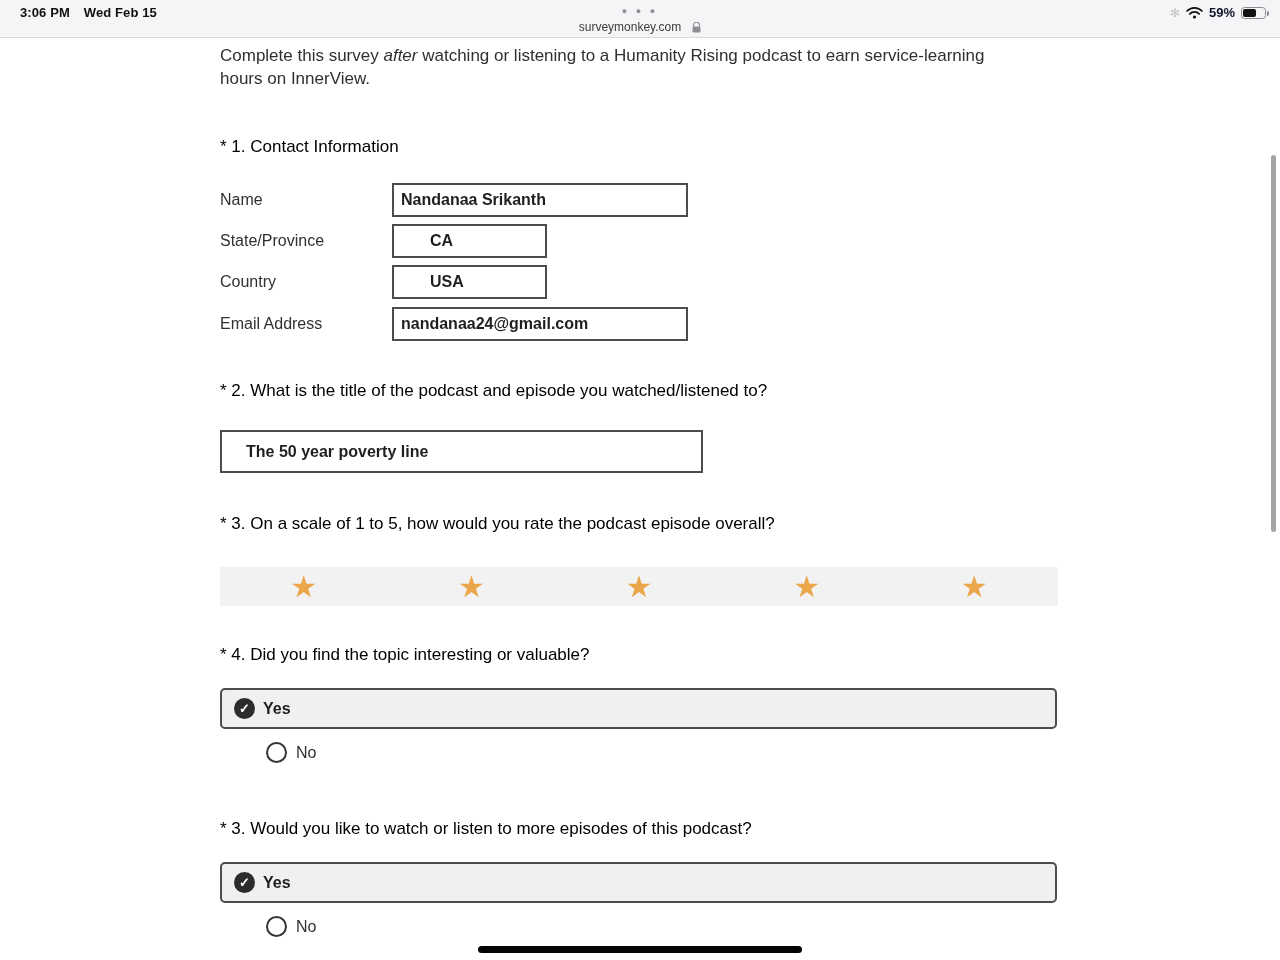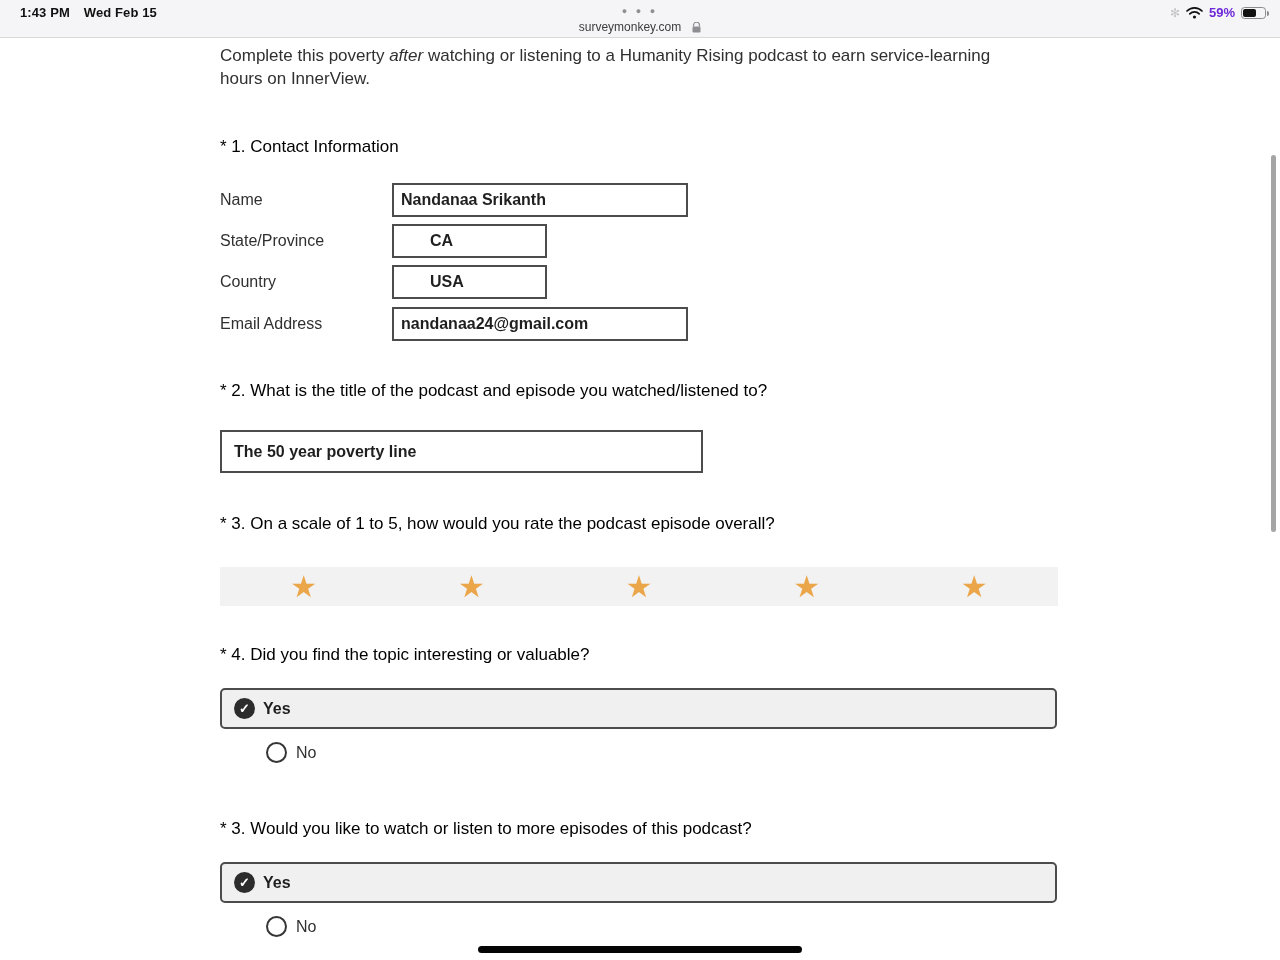--- a/index.html
+++ b/index.html
@@ -15,21 +15,21 @@
     position: absolute; left: 20px; top: 5px; font-size: 13px; font-weight: 700; color: #111;
     letter-spacing: 0.1px;
   }
   .status-left .date { margin-left: 14px; font-weight: 600; }
   .center-stack { position: absolute; left: 0; right: 0; top: 0; text-align: center; }
   .tab-dots { font-size: 9px; color: #8e8e93; letter-spacing: 3px; line-height: 14px; margin-top: 4px; }
   .url-row { font-size: 12px; color: #3c3c3e; line-height: 14px; margin-top: 2px; display: inline-flex; align-items: center; gap: 4px; display: block; }
   .url-inner { display: inline-flex; align-items: center; gap: 11px; }
   .status-right { position: absolute; right: 14px; top: 5px; display: flex; align-items: center; gap: 6px; }
   .spinner-glyph { font-size: 12px; color: #c3c3c6; }
-  .battery-pct { font-size: 13px; font-weight: 600; color: #6d28d9; }
+  .battery-pct { font-size: 13px; font-weight: 600; color: #0f172a; }
   .battery { position: relative; width: 25px; height: 12px; border: 1px solid #8a8a8e; border-radius: 3.5px; }
   .battery .fill { position: absolute; left: 1px; top: 1px; bottom: 1px; width: 13px; background: #111; border-radius: 2px; }
   .battery .tip { position: absolute; right: -4px; top: 3.5px; width: 2px; height: 5px; background: #8a8a8e; border-radius: 0 2px 2px 0; }
 
   
   .content { position: absolute; top: 39px; left: 0; width: 1280px; height: 921px; background: #ffffff; color: #303030; }
   .abs { position: absolute; }
   .intro { left: 220px; top: 5px; width: 805px; font-size: 17px; line-height: 23px; color: #303030; }
   .q-title { left: 220px; font-size: 17px; color: #000000; }
 
@@ -37,21 +37,21 @@
   .text-box {
     position: absolute; left: 392px; border: 2px solid #4c4c4c; background: #fff;
     display: flex; align-items: center; padding-left: 7px;
     font-size: 16px; font-weight: 700; color: #1f1f1f; height: 34px;
   }
   .wide { width: 296px; } .narrow { width: 155px; padding-left: 36px; }
 
   .q2-box {
     position: absolute; left: 220px; top: 391px; width: 483px; height: 43px;
     border: 2px solid #4c4c4c; background: #fff; display: flex; align-items: center;
-    padding-left: 12px; font-size: 16px; font-weight: 700; color: #1f1f1f;
+    padding-left: 24px; font-size: 16px; font-weight: 700; color: #1f1f1f;
   }
 
   .star-band {
     position: absolute; left: 220px; top: 528px; width: 838px; height: 39px;
     background: #f2f2f2; display: flex;
   }
   .star-cell { flex: 1; display: flex; align-items: center; justify-content: center; }
   .star { font-size: 30px; line-height: 30px; color: #eba64a; cursor: pointer; }
 
   .choice-selected {
@@ -73,21 +73,21 @@
   .scroll-thumb { position: absolute; left: 1271px; top: 155px; width: 5px; height: 377px; background: #a5a5a5; border-radius: 3px; }
   .home-indicator { position: absolute; left: 478px; top: 946px; width: 324px; height: 7px; background: #050505; border-radius: 4px; }
 </style>
 </head>
 <body>
 
 <div class="page">
 
   <div class="topbar">
     <div class="status-left">
-      <span>1:43 PM</span><span class="date">Wed Feb 15</span>
+      <span>3:06 PM</span><span class="date">Wed Feb 15</span>
     </div>
     <div class="center-stack">
       <div class="tab-dots">● ● ●</div>
       <div class="url-row">
         <span class="url-inner">
           <span>surveymonkey.com</span>
           <svg width="9" height="11" viewBox="0 0 9 11">
               <path d="M1.5 4.5 V3.2 a3 3 0 0 1 6 0 V4.5" fill="none" stroke="#8e8e93" stroke-width="1.2"></path>
               <rect x="0.5" y="4.5" width="8" height="6" rx="1.2" fill="#8e8e93"></rect>
             </svg>
@@ -105,21 +105,21 @@
       <span class="battery">
           <span class="fill"></span>
           <span class="tip"></span>
         </span>
     </div>
   </div>
 
   <div class="content">
 
     <div class="abs intro">
-      <span>Complete this poverty </span><i>after</i><span> watching or listening to a Humanity Rising podcast to earn service-learning hours on InnerView.</span>
+      <span>Complete this survey </span><i>after</i><span> watching or listening to a Humanity Rising podcast to earn service-learning hours on InnerView.</span>
     </div>
 
     <div class="abs q-title" style="top:98px;">* 1. Contact Information</div>
 
     <div class="abs field-label" style="top:152px;">Name</div>
     <div class="text-box wide" style="top:144px;">Nandanaa Srikanth</div>
 
     <div class="abs field-label" style="top:193px;">State/Province</div>
     <div class="text-box narrow" style="top:185px;">CA</div>
 

